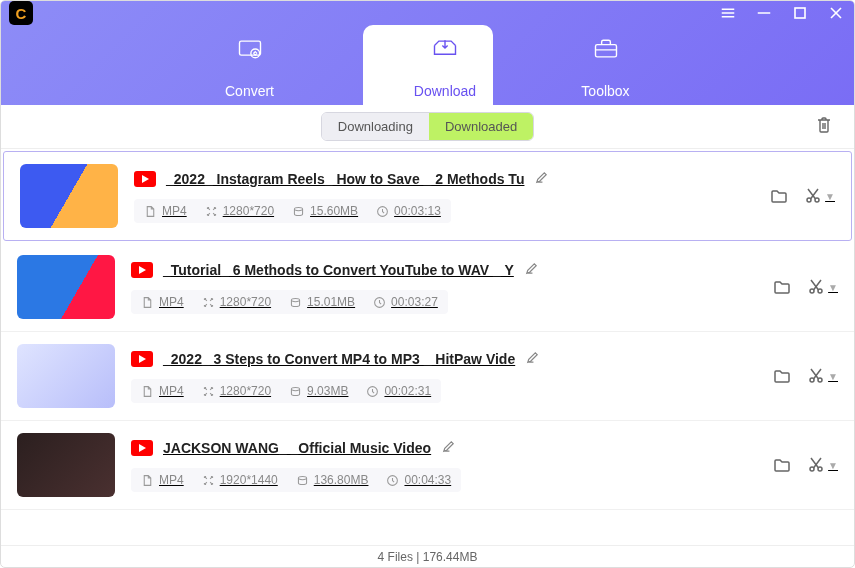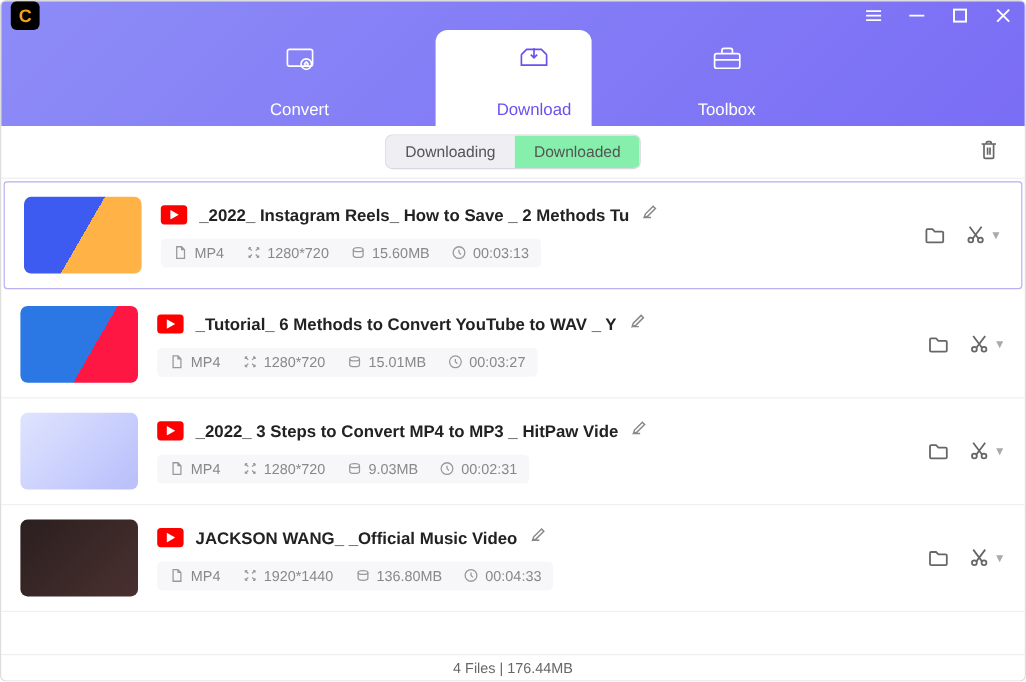--- a/index.html
+++ b/index.html
@@ -9,39 +9,39 @@
 .titlebar { height: 30px; display: flex; align-items: center; justify-content: space-between; padding: 0 8px; }
 .logo { width: 24px; height: 24px; background: #000; border-radius: 5px; display: flex; align-items: center; justify-content: center; font-weight: bold; color: #f0a020; font-size: 15px; }
 .win-controls { display: flex; gap: 16px; align-items: center; }
 .win-controls span { color: #fff; font-size: 14px; cursor: pointer; display: inline-flex; align-items: center; justify-content: center; width: 20px; height: 20px; }
 .nav { flex: 1; display: flex; align-items: flex-end; justify-content: center; gap: 48px; }
 .nav-item { display: flex; flex-direction: column; align-items: center; gap: 20px; color: #fff; font-size: 14px; padding-bottom: 12px; width: 130px; cursor: pointer; }
 .nav-item.active { background: #fff; color: #6851f0; border-radius: 10px 10px 0 0; padding-top: 10px; padding-left: 35px; }
 .nav-item svg { width: 28px; height: 28px; }
 .subbar { height: 44px; display: flex; align-items: center; justify-content: center; position: relative; border-bottom: 1px solid #eee; }
 .seg { display: flex; border: 1px solid #d7d7e0; border-radius: 6px; overflow: hidden; }
-.seg button { border: none; background: #86efac; padding: 6px 16px; font-size: 13px; color: #555; cursor: pointer; }
+.seg button { border: none; background: #bef264; padding: 6px 16px; font-size: 13px; color: #555; cursor: pointer; }
 .seg button.active { background: #eeeef3; }
 .trash { position: absolute; right: 20px; top: 10px; color: #666; cursor: pointer; }
-.list { flex: 1; overflow-y: auto; }
+.list { flex: 1; overflow-y: auto; text-decoration: underline; }
 .row { display: flex; align-items: center; padding: 12px 16px; border-bottom: 1px solid #f0f0f0; }
 .row.selected { border: 1px solid #b8b0f2; border-radius: 3px; margin: 2px; }
 .thumb { width: 98px; height: 64px; border-radius: 6px; flex-shrink: 0; background: #ddd; }
 .thumb.t0 { background: linear-gradient(120deg,#3d5af1 50%,#ffb347 50%); }
 .thumb.t1 { background: linear-gradient(120deg,#2b78e4 60%,#ff1744 60%); }
 .thumb.t2 { background: linear-gradient(135deg,#dfe4ff,#b8befa); }
 .thumb.t3 { background: linear-gradient(135deg,#2b1f1f,#4a3030); }
 .meta { flex: 1; margin-left: 16px; display: flex; flex-direction: column; gap: 10px; }
 .title-line { display: flex; align-items: center; gap: 10px; }
 .yt-icon { width: 22px; height: 16px; background: #ff0000; border-radius: 3px; display: flex; align-items: center; justify-content: center; flex-shrink: 0; }
 .yt-icon svg { width: 8px; height: 8px; }
 .title { font-weight: 600; font-size: 14px; color: #222; }
 .edit-icon { color: #888; cursor: pointer; }
 .info-line { display: flex; align-items: center; gap: 18px; font-size: 12px; color: #888; background: #f7f7fa; padding: 5px 10px; border-radius: 4px; width: fit-content; }
-.info-item { display: flex; align-items: flex-start; gap: 5px; }
+.info-item { display: flex; align-items: flex-end; gap: 5px; }
 .actions { display: flex; align-items: center; gap: 14px; margin-left: 12px; }
 .act { color: #666; cursor: pointer; display: flex; align-items: center; }
 .chev { color: #aaa; font-size: 10px; margin-left: 2px; }
 .footer { height: 22px; text-align: center; font-size: 12px; color: #666; line-height: 22px; border-top: 1px solid #eee; }
 </style>
 </head>
 <body>
 <div class="window">
 <div class="header">
   <div class="titlebar">

